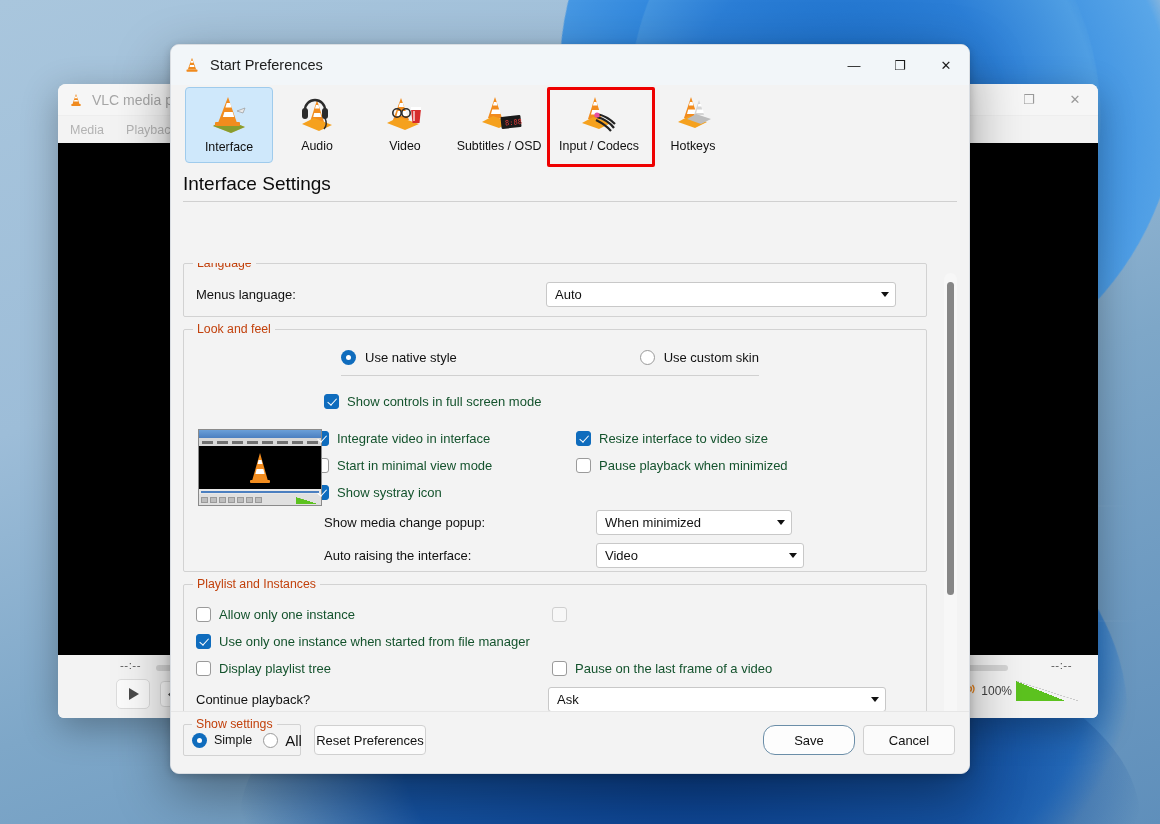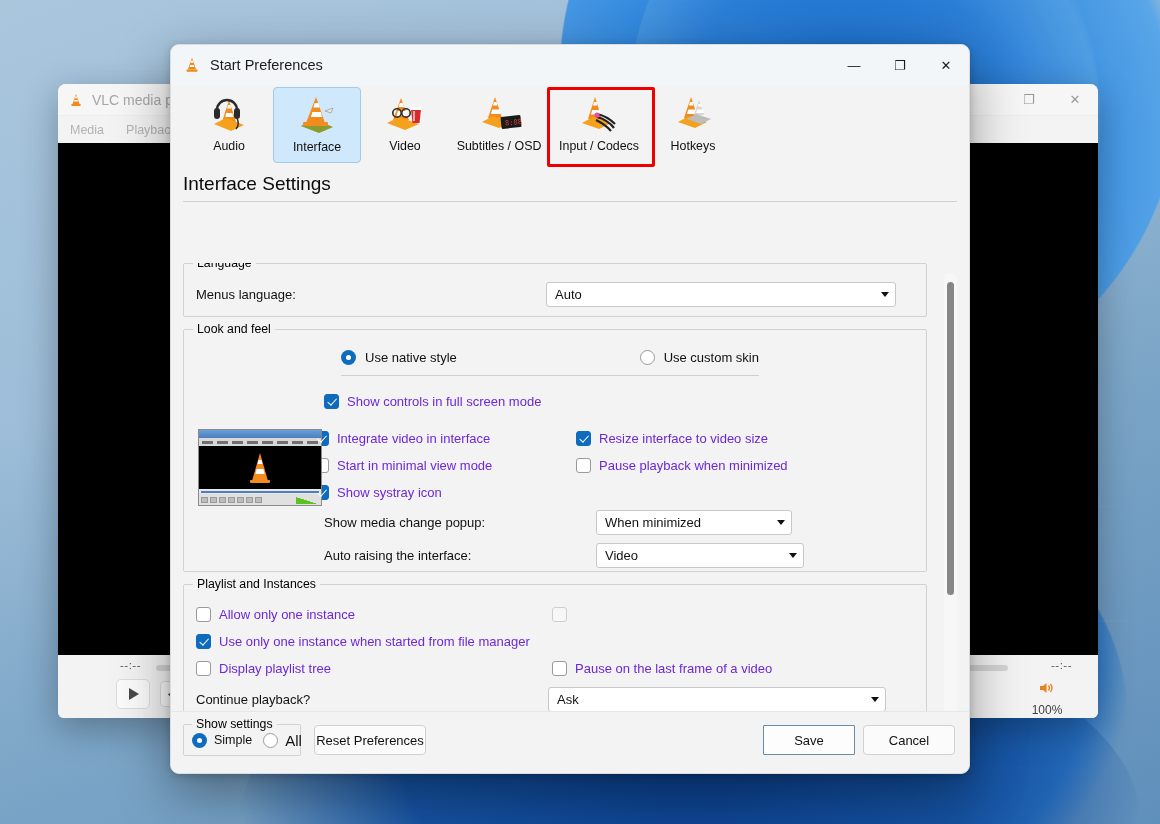--- a/index.html
+++ b/index.html
@@ -120,21 +120,21 @@
   }
   #btn-play {
     left: 58px; top: 24px; width: 34px; height: 30px;
     border-radius: 5px;
   }
   #btn-prev { left: 102px; top: 26px; width: 26px; height: 26px; }
   #btn-stop { left: 130px; top: 26px; width: 26px; height: 26px; }
   #btn-next { left: 158px; top: 26px; width: 26px; height: 26px; }
   .vol-wrap {
     position: absolute; right: 20px; top: 26px;
-    display: flex; align-items: center; gap: 4px; flex-direction: column;
+    display: flex; align-items: center; gap: 4px;
   }
   .vol-label { font-size: 12px; color: #3f3f3f; }
   .vol-bar {
     width: 62px; height: 20px; position: relative;
     background: linear-gradient(to top right, transparent 49.4%, #c9c9c9 49.6%, #c9c9c9 51%, transparent 51.2%);
   }
   .vol-fill {
     position: absolute; left: 0; bottom: 0;
     width: 50px; height: 20px;
     background: linear-gradient(to top right, #5cc21f 49.4%, transparent 49.6%);
@@ -230,21 +230,21 @@
     padding: 10px 12px 12px 12px;
     position: relative;
     background: transparent;
   }
   .group-title {
     position: absolute;
     top: -8px; left: 9px;
     background: #f3f3f3;
     padding: 0 4px;
     font-size: 12.3px;
-    color: #000000;
+    color: #c2410c;
   }
 
   .row {
     display: flex; align-items: center;
     min-height: 28px;
   }
   .lbl { font-size: 13px; color: #111111; }
 
   
   .combo {
@@ -303,21 +303,21 @@
   }
   .cb.checked::after {
     content: "";
     width: 4px; height: 8px;
     border: solid #ffffff;
     border-width: 0 1.8px 1.8px 0;
     transform: rotate(42deg) translateY(-1px);
   }
   .cb.disabled { border-color: #cfcfcf; background: #f7f7f7; }
   .cbrow { display: flex; align-items: center; gap: 8px; height: 27px; }
-  .cbrow .cbtext { font-size: 13px; color: #6d28d9; }
+  .cbrow .cbtext { font-size: 13px; color: #14532d; }
   .cbrow.disabled .cbtext { color: #b0b0b0; }
 
   
   #preview {
     width: 124px; height: 77px;
     border: 1px solid #8a8a8a;
     background: #000;
     position: relative;
     flex: none;
     overflow: hidden;
@@ -398,21 +398,21 @@
     border-radius: 4px;
     display: flex; align-items: center; justify-content: center;
     font-size: 13px; color: #111111;
   }
   #save-btn {
     position: absolute;
     right: 116px; top: 13px;
     width: 92px; height: 30px;
     background: #fdfdfd;
     border: 1px solid #6b8ea8;
-    border-radius: 1px;
+    border-radius: 12px;
     display: flex; align-items: center; justify-content: center;
     font-size: 13px; color: #111111;
   }
   #cancel-btn {
     position: absolute;
     right: 16px; top: 13px;
     width: 92px; height: 30px;
     background: #fbfbfb;
     border: 1px solid #d0d0d0;
     border-radius: 4px;
@@ -507,49 +507,49 @@
     </span>
     <span class="p-title">Start Preferences</span>
     <span class="p-spacer"></span>
     <span class="pwbtn">—</span>
     <span class="pwbtn">❐</span>
     <span class="pwbtn close">✕</span>
   </div>
 
   <div id="prefs-toolbar">
 
+    <div class="tbitem selected">
+      <span class="tbicon">
+        <svg width="56" height="44" viewBox="0 0 56 44">
+          <polygon points="24,26 44,34 30,40 12,33" fill="#f5a11e"></polygon>
+          <polygon points="24,26 44,34 30,40 12,33" fill="#2e9b3c" opacity="0.55"></polygon>
+          <polygon points="27,4 36,30 17,30" fill="#f28c1e"></polygon>
+          <polygon points="25.7,10 29.3,10 30.6,14.5 24.4,14.5" fill="#ffffff"></polygon>
+          <polygon points="23.4,19 31.7,19 33.2,24 21.9,24" fill="#ffffff"></polygon>
+          <rect x="14" y="29" width="25" height="4" rx="1" fill="#f28c1e"></rect>
+          <path d="M36 18 l8 -3 l-2 5 z" fill="#e9e9e9" stroke="#9a9a9a" stroke-width="0.7"></path>
+        </svg>
+      </span>
+      <span class="tblabel">Interface</span>
+    </div>
+
     <div class="tbitem">
       <span class="tbicon">
         <svg width="56" height="44" viewBox="0 0 56 44">
           <polygon points="28,8 35,30 21,30" fill="#f28c1e"></polygon>
           <polygon points="27,13 29.5,13 30.4,16.5 26,16.5" fill="#ffffff"></polygon>
           <polygon points="25.2,21 31.4,21 32.4,25 24.2,25" fill="#ffffff"></polygon>
           <polygon points="25,26 43,33 30,39 13,32" fill="#f5a11e"></polygon>
           <path d="M16 18 a10 10 0 0 1 20 0" stroke="#2b2b2b" stroke-width="2.4" fill="none"></path>
           <rect x="13" y="16" width="6" height="11" rx="3" fill="#2b2b2b"></rect>
           <rect x="33" y="16" width="6" height="11" rx="3" fill="#2b2b2b"></rect>
           <path d="M36 26 q3 7 -1 11" stroke="#2b2b2b" stroke-width="1.5" fill="none"></path>
         </svg>
       </span>
       <span class="tblabel">Audio</span>
-    </div>
-
-    <div class="tbitem selected">
-      <span class="tbicon">
-        <svg width="56" height="44" viewBox="0 0 56 44">
-          <polygon points="24,26 44,34 30,40 12,33" fill="#f5a11e"></polygon>
-          <polygon points="24,26 44,34 30,40 12,33" fill="#2e9b3c" opacity="0.55"></polygon>
-          <polygon points="27,4 36,30 17,30" fill="#f28c1e"></polygon>
-          <polygon points="25.7,10 29.3,10 30.6,14.5 24.4,14.5" fill="#ffffff"></polygon>
-          <polygon points="23.4,19 31.7,19 33.2,24 21.9,24" fill="#ffffff"></polygon>
-          <rect x="14" y="29" width="25" height="4" rx="1" fill="#f28c1e"></rect>
-          <path d="M36 18 l8 -3 l-2 5 z" fill="#e9e9e9" stroke="#9a9a9a" stroke-width="0.7"></path>
-        </svg>
-      </span>
-      <span class="tblabel">Interface</span>
     </div>
 
     <div class="tbitem">
       <span class="tbicon">
         <svg width="56" height="44" viewBox="0 0 56 44">
           <polygon points="24,6 32,28 16,28" fill="#f28c1e"></polygon>
           <polygon points="22.8,11 26,11 27,15 21.6,15" fill="#ffffff"></polygon>
           <polygon points="20.8,19 29.3,19 30.4,24 19.5,24" fill="#ffffff"></polygon>
           <polygon points="22,25 42,32 28,38 10,31" fill="#f5a11e"></polygon>
           <circle cx="20" cy="21" r="4.2" fill="none" stroke="#2b2b2b" stroke-width="1.6"></circle>

